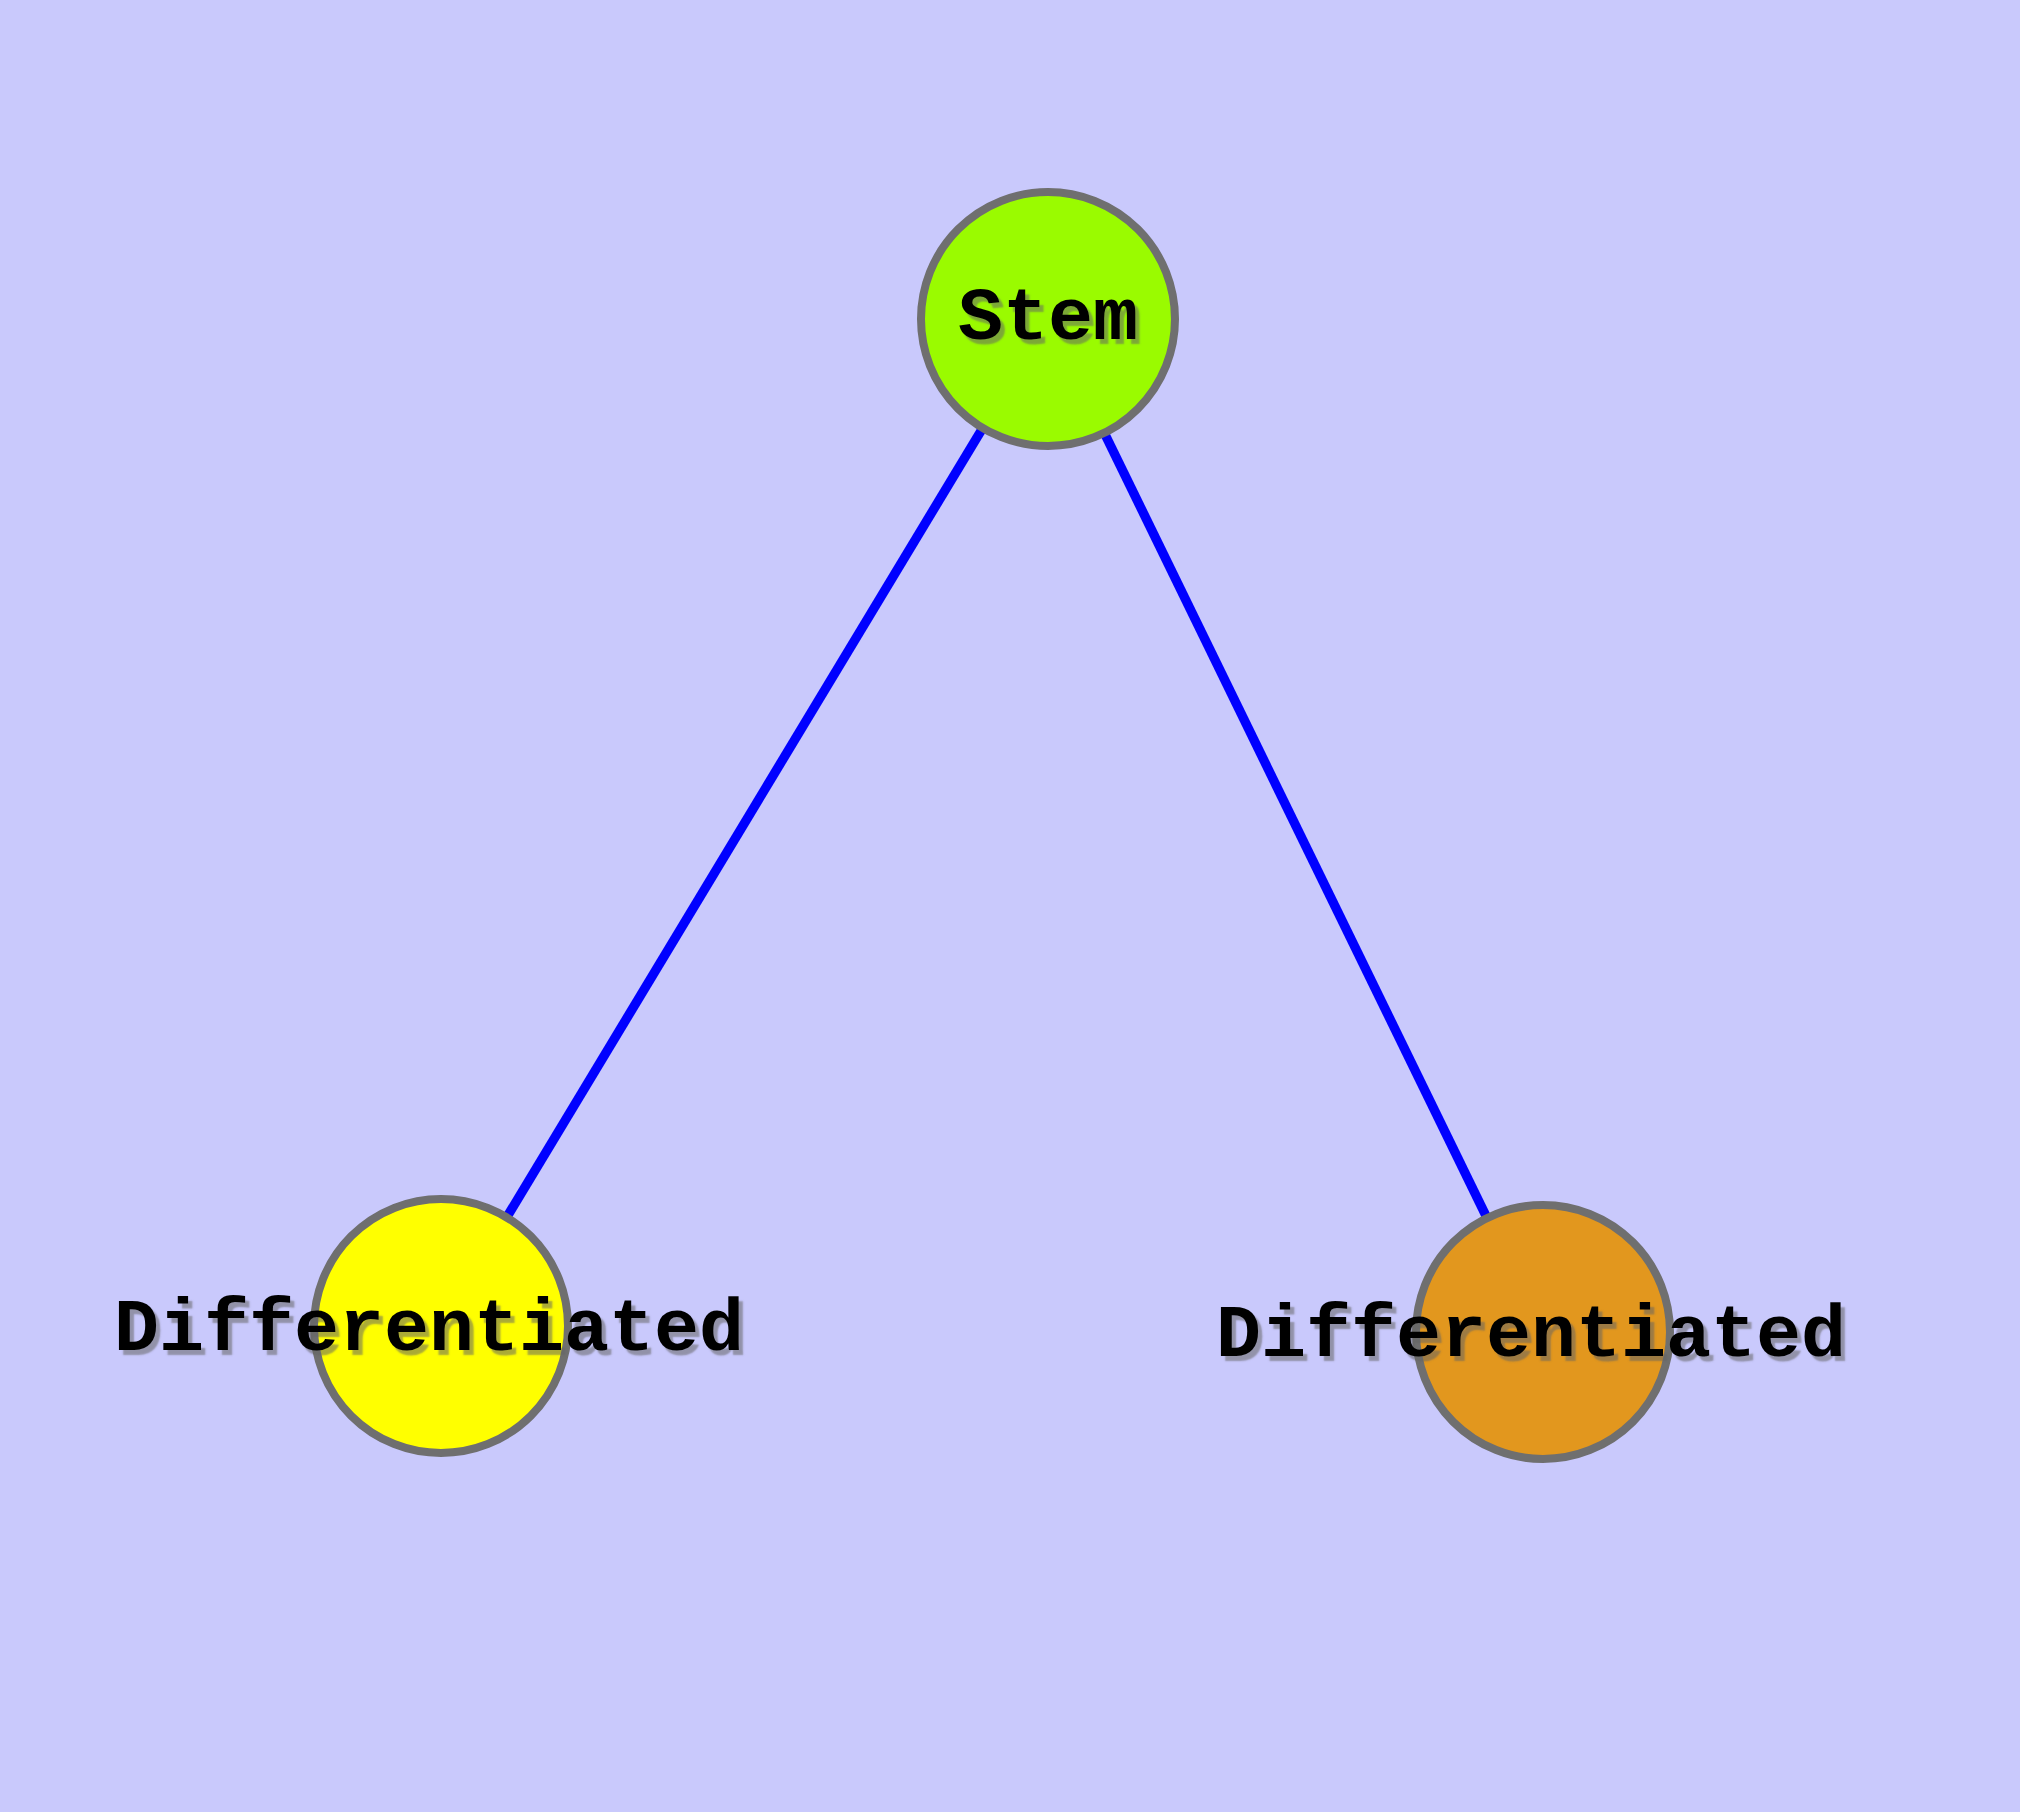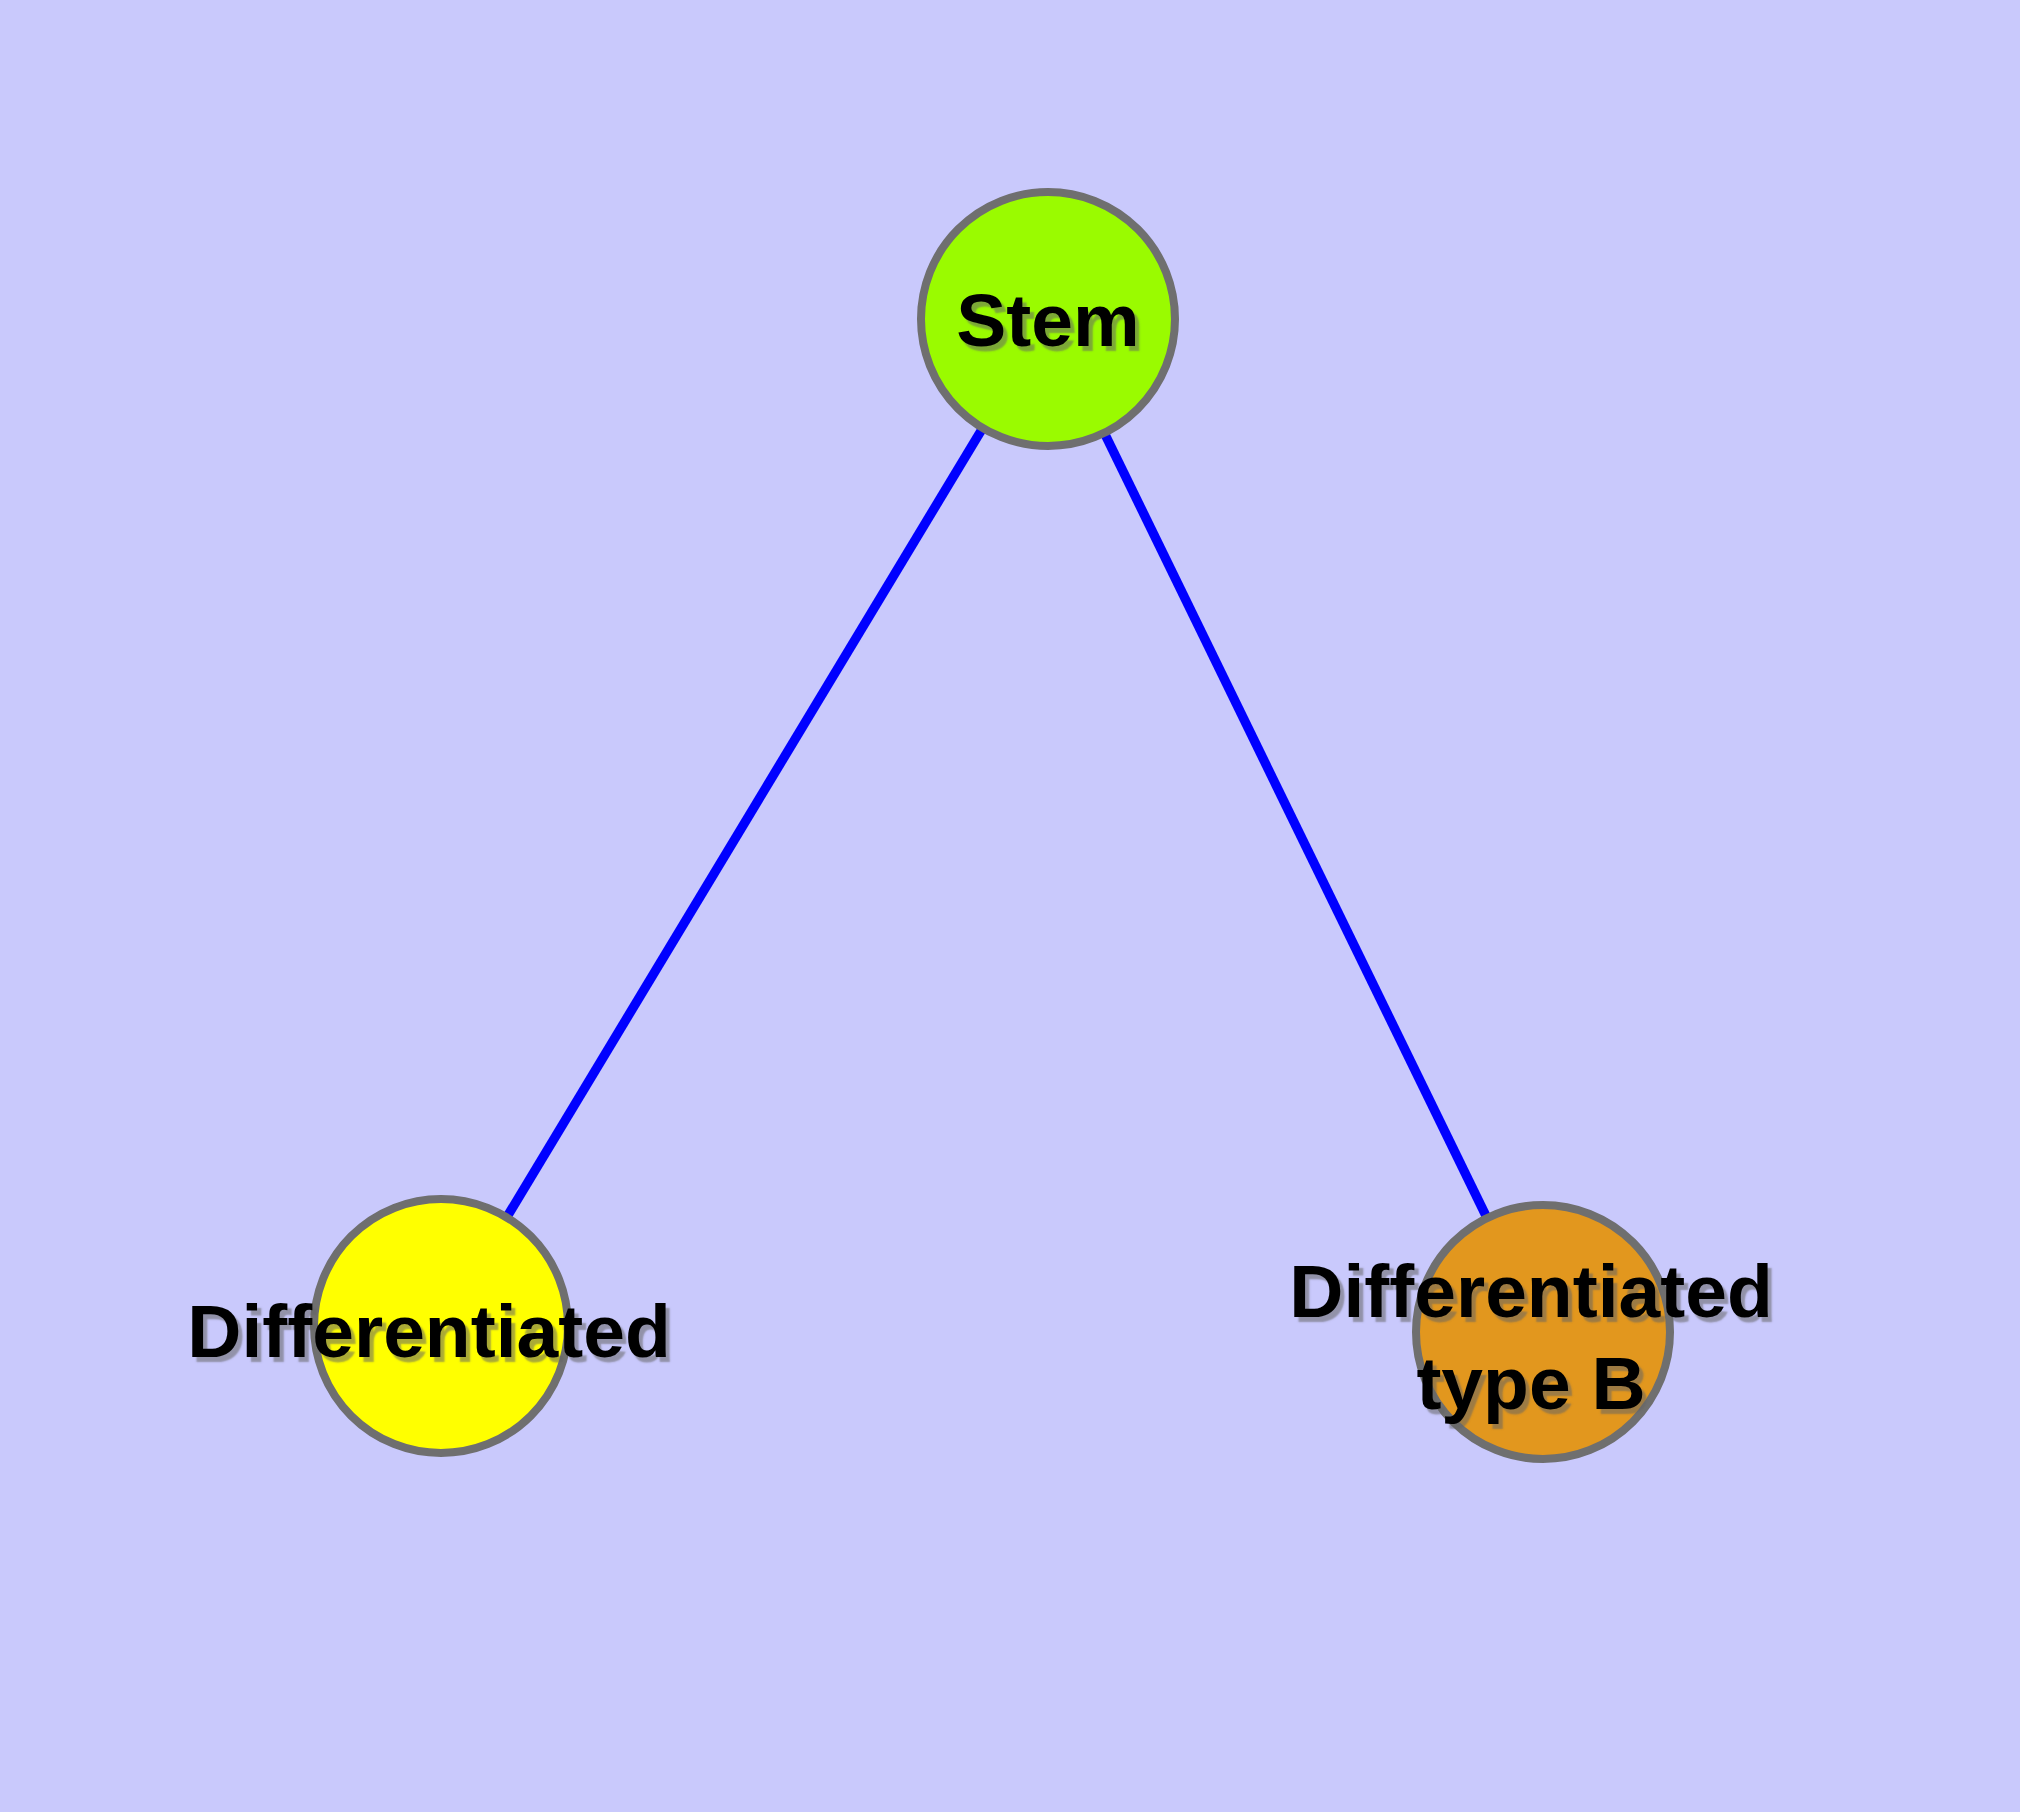--- a/index.html
+++ b/index.html
@@ -38,38 +38,37 @@
     font-size: 75px;
     line-height: 92px;
     white-space: nowrap;
     text-shadow: 4.2px 5.1px 1.7px rgba(100, 100, 100, 0.55);
     letter-spacing: 0;
   }
 </style>
 </head>
 <body>
 
-<div class="canvas" style="background: rgb(201, 201, 252);">
+<div class="canvas" style="background: rgb(201, 201, 252); font-family: Liberation Mono, monospace;">
 
   <svg class="edges" viewBox="0 0 2384 2138" xmlns="http://www.w3.org/2000/svg">
     <line x1="1237" y1="376" x2="520" y2="1565" stroke="#0000FF" stroke-width="11"></line>
     <line x1="1237" y1="376" x2="1820" y2="1572" stroke="#0000FF" stroke-width="11"></line>
   </svg>
 
   <div class="node" style="left: 1048px; top: 319px; width: 246px; height: 246px; background: rgb(154, 251, 0); border-color: rgb(111, 111, 111); border-width: 8.5px;"></div>
   <div class="node" style="left: 441px; top: 1326px; width: 246px; height: 246px; background: rgb(255, 255, 0); border-color: rgb(111, 111, 111); border-width: 8.5px;"></div>
   <div class="node" style="left: 1543px; top: 1332px; width: 246px; height: 246px; background: rgb(226, 151, 30); border-color: rgb(111, 111, 111); border-width: 8.5px;"></div>
 
   <div class="node-label" style="left: 1048px; top: 320px; color: rgb(0, 0, 0);">
     <div>Stem</div>
   </div>
 
   <div class="node-label" style="left: 429px; top: 1331px; color: rgb(0, 0, 0);">
     <div>Differentiated</div>
   </div>
 
   <div class="node-label" style="left: 1531px; top: 1337px; color: rgb(0, 0, 0);">
     <div>Differentiated</div>
-    <div>type B</div>
   </div>
 
 </div>
 
 
 </body></html>

